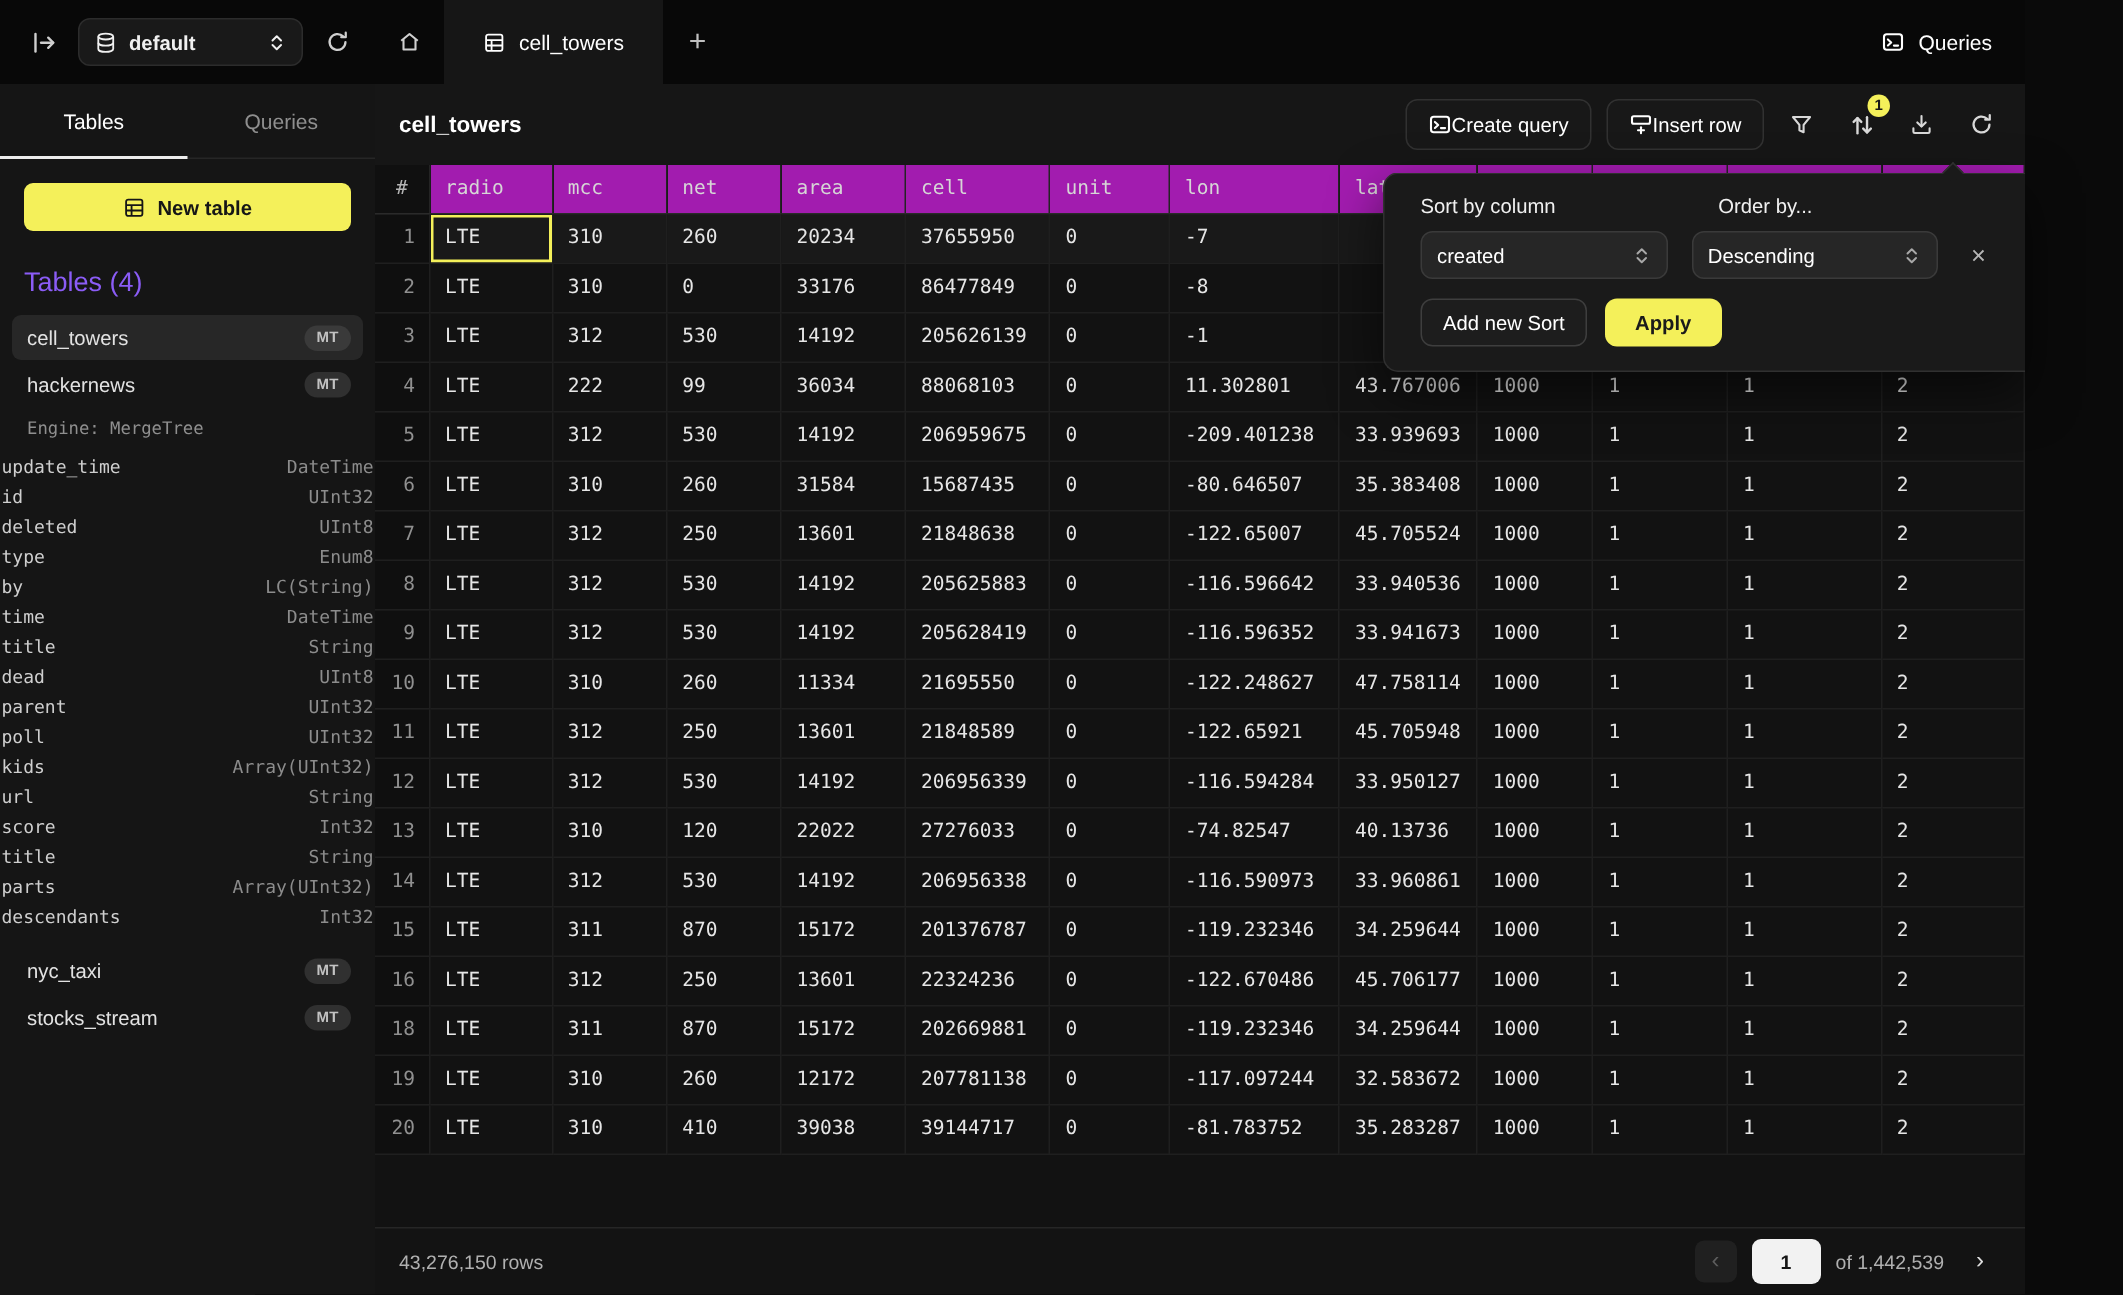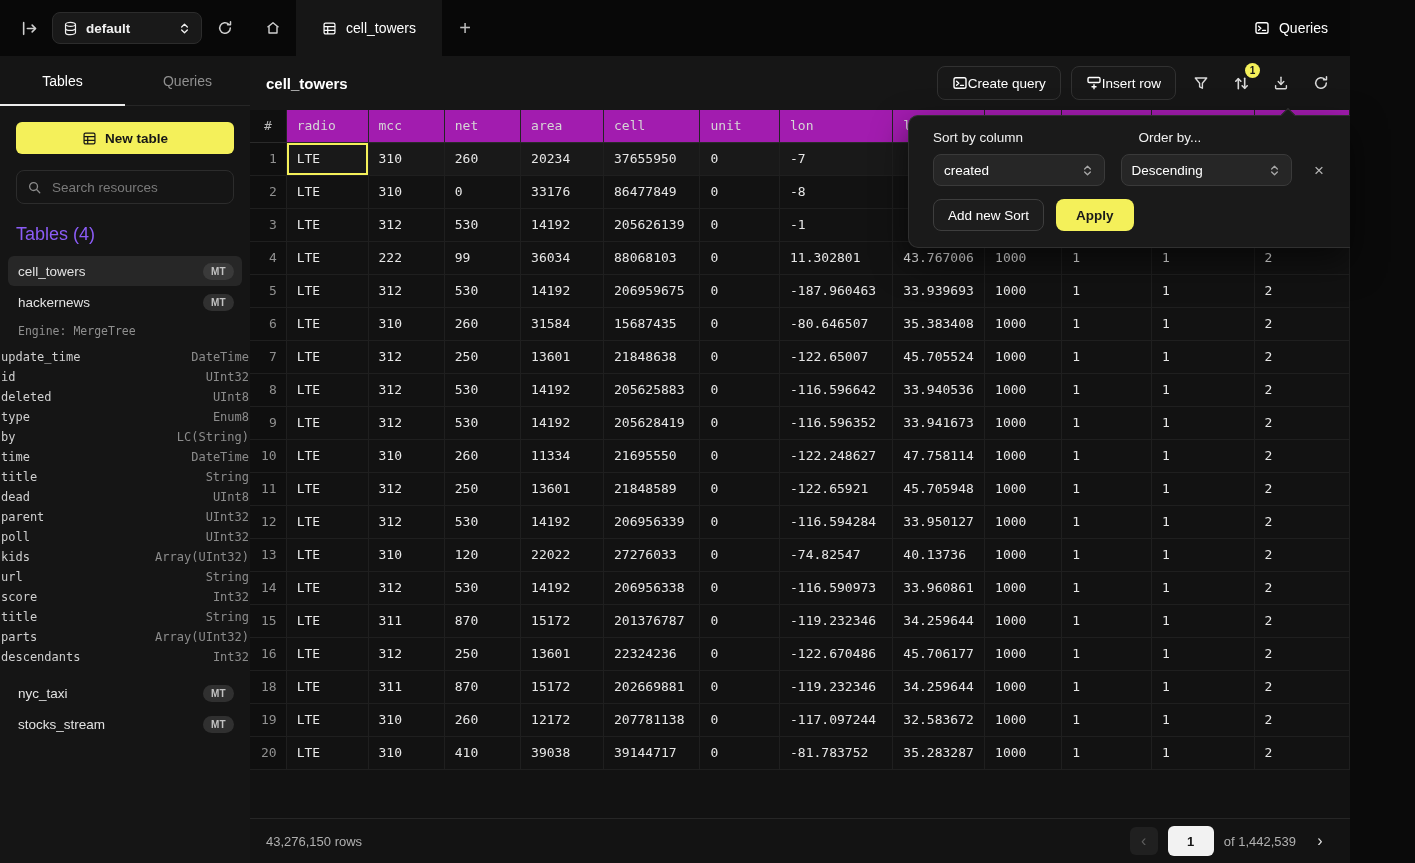--- a/index.html
+++ b/index.html
@@ -75,21 +75,21 @@
   th { height:32px; padding:0 10px; text-align:left; font-weight:400; color:#d6d6d6; background:#a21caf;
     border-right:1px solid #242424; border-bottom:1px solid #2a2a2a; white-space:nowrap; overflow:hidden; }
   th.rownum-h { text-align:center; background:#101010; color:#b5b5b5; }
   td { height:33px; padding:0 10px; color:#e6e6e6; border-right:1px solid #1f1f1f; border-bottom:1px solid #1f1f1f;
     white-space:nowrap; overflow:hidden; }
   td.rownum { background:#0f0f0f; color:#909090; text-align:right; padding-right:9px; }
   tr.selected-row td:not(.rownum) { background:#191919; }
   td.selected-cell { box-shadow:inset 0 0 0 2px var(--yellow); }
 
   
-  .sort-popup { position:absolute; top:59px; left:658px; right:0; background:#1a1a1a; border:1px solid #303030;
+  .sort-popup { position:absolute; top:59px; left:672px; right:0; background:#1a1a1a; border:1px solid #303030;
     border-right:none; border-radius:10px 0 0 10px; box-shadow:0 14px 34px rgba(0,0,0,.55);
     padding:14px 22px 16px 24px; z-index:30; }
   .popup-caret { position:absolute; top:-6px; left:374px; width:10px; height:10px; background:#1a1a1a;
     border-left:1px solid #303030; border-top:1px solid #303030; transform:rotate(45deg); }
   .popup-labels { display:flex; gap:16px; margin-bottom:9px; font-size:13.5px; color:#f0f0f0; }
   .popup-labels span { width:200px; }
   .popup-controls { display:flex; align-items:center; gap:16px; margin-bottom:13px; }
   .select { width:200px; height:32px; background:#262626; border:1px solid #3a3a3a; border-radius:8px;
     display:flex; align-items:center; justify-content:space-between; padding:0 10px; font-size:13.5px; color:#fff; cursor:pointer; }
   .popup-close { background:none; border:none; color:#b5b5b5; font-size:17px; cursor:pointer; margin-left:2px; padding:4px; line-height:1; }
@@ -178,27 +178,20 @@
         <button class="side-tab">Queries</button>
       </div>
       <div class="side-body">
         <button class="new-table-btn">
           <svg width="15" height="15" viewBox="0 0 16 16" fill="none" stroke="currentColor" stroke-width="1.3">
               <rect x="2.2" y="2.2" width="11.6" height="11.6" rx="1.5"></rect>
               <path d="M2.2 6.1h11.6M6.1 6.1v7.7M2.2 9.95h11.6"></path>
             </svg>
           <span>New table</span>
         </button>
-        <div class="search-box">
-          <svg width="15" height="15" viewBox="0 0 16 16" fill="none" stroke="currentColor" stroke-width="1.4" stroke-linecap="round">
-              <circle cx="7" cy="7" r="4.2"></circle>
-              <path d="M10.2 10.2 13.6 13.6"></path>
-            </svg>
-          <input placeholder="Search resources" style="">
-        </div>
         <div class="section-label">Tables (4)</div>
         <div id="tables-list">
             <div class="table-item selected">
               <span>cell_towers</span>
               <span class="badge">MT</span>
             </div>
             <div class="table-item">
               <span>hackernews</span>
               <span class="badge">MT</span>
             </div>
@@ -427,21 +420,21 @@
                 <td>2</td>
               </tr>
               <tr>
                 <td class="rownum">5</td>
                 <td>LTE</td>
                 <td>312</td>
                 <td>530</td>
                 <td>14192</td>
                 <td>206959675</td>
                 <td>0</td>
-                <td>-187.960463</td>
+                <td>-209.401238</td>
                 <td>33.939693</td>
                 <td>1000</td>
                 <td>1</td>
                 <td>1</td>
                 <td>2</td>
               </tr>
               <tr>
                 <td class="rownum">6</td>
                 <td>LTE</td>
                 <td>310</td>

